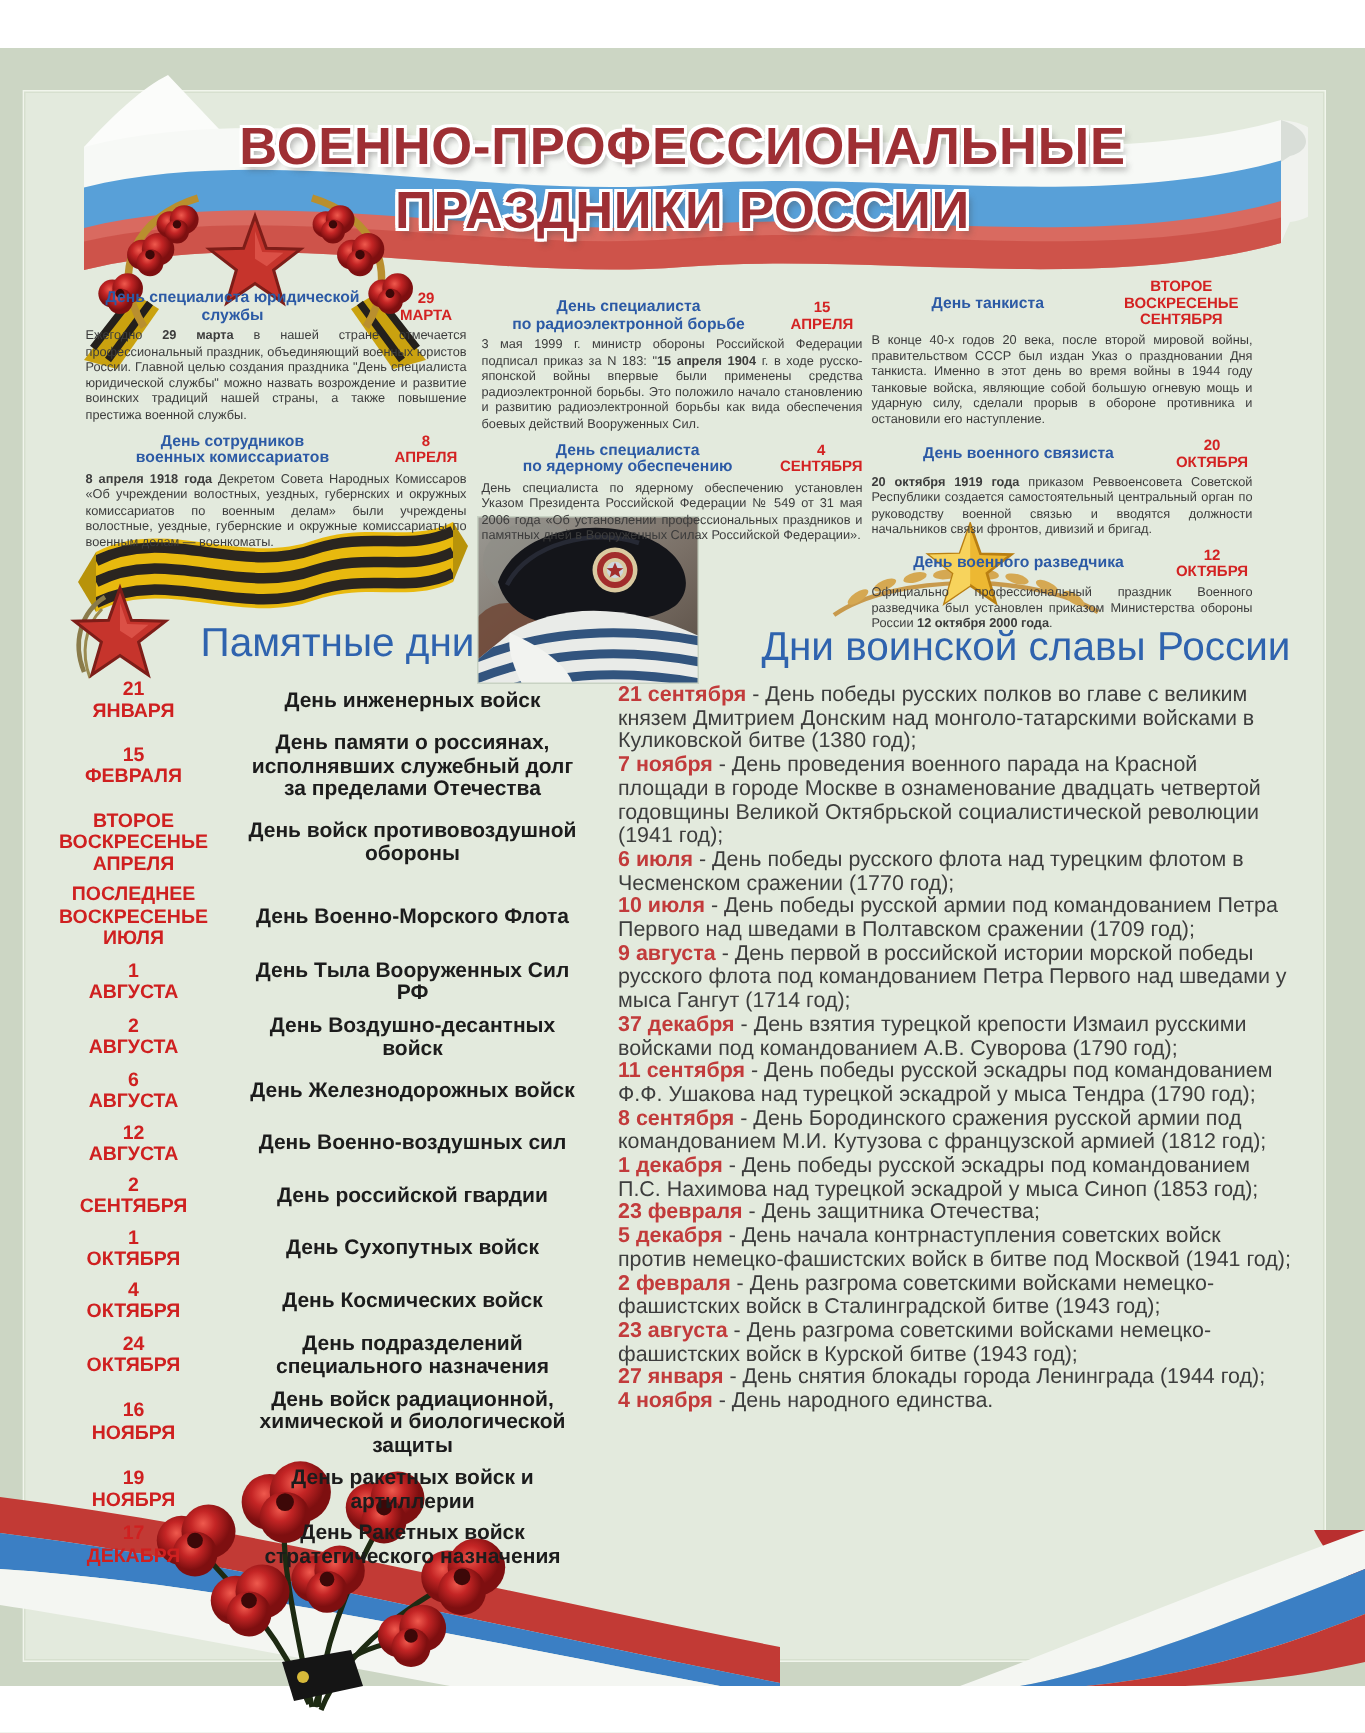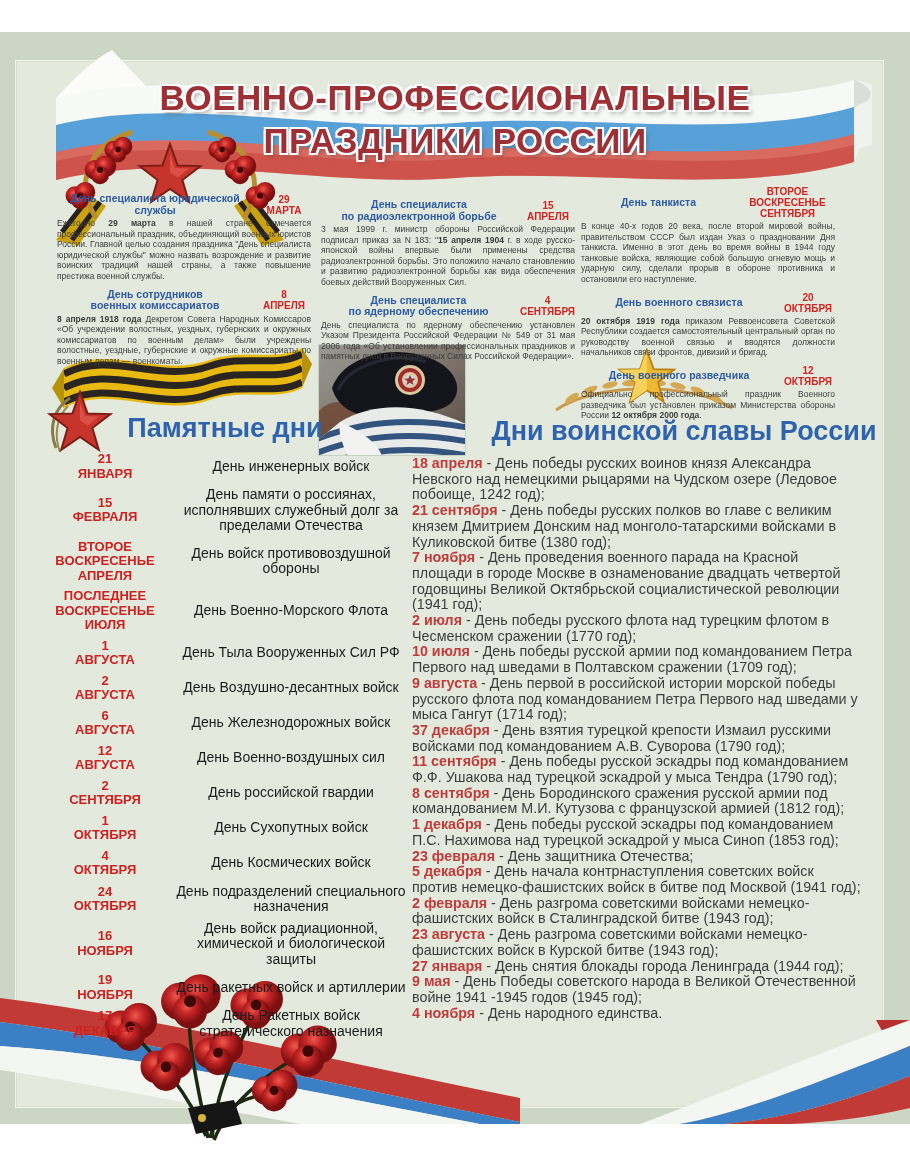--- a/index.html
+++ b/index.html
@@ -12,26 +12,26 @@
     text-shadow:-2px -2px 0 #fff,2px -2px 0 #fff,-2px 2px 0 #fff,2px 2px 0 #fff,0 -2px 0 #fff,0 2px 0 #fff,-2px 0 0 #fff,2px 0 0 #fff,3px 4px 4px rgba(70,70,70,.4);}
   .col{position:absolute;width:254px;z-index:4;}
   .col1{left:57px;top:193px;}
   .col2{left:321px;top:199px;}
   .col3{left:581px;top:186px;}
   .sec + .sec{margin-top:7px;}
   .sec-head{display:flex;align-items:center;margin-bottom:2px;}
   .sec-title{flex:1;text-align:center;color:#2c5aa5;font-weight:bold;font-size:10.5px;line-height:11.5px;white-space:pre-line;}
   .sec-date{min-width:54px;max-width:95px;margin-left:4px;text-align:center;color:#d32222;font-weight:bold;font-size:10px;line-height:11px;white-space:pre-line;}
   .sec-body{margin:2px 0 0 0;color:#3c3c3c;font-size:8.5px;line-height:10.6px;text-align:justify;}
-  .band-heading{position:absolute;font-weight:bold;color:#2f63ae;font-size:27px;text-align:center;z-index:5;}
+  .band-heading{position:absolute;font-weight:normal;color:#2f63ae;font-size:27px;text-align:center;z-index:5;}
   .mem-heading{left:118px;top:413px;width:214px;}
   .glory-heading{left:482px;top:416px;width:404px;}
-  .mem-list{position:absolute;left:44px;top:452px;width:362px;display:grid;grid-template-columns:122px 1fr;column-gap:10px;row-gap:6px;align-items:center;z-index:4;}
+  .mem-list{position:absolute;left:28px;top:452px;width:362px;display:grid;grid-template-columns:122px 1fr;column-gap:10px;row-gap:6px;align-items:center;z-index:4;}
   .mem-date{color:#cf2020;font-weight:bold;font-size:13px;line-height:14.5px;text-align:center;white-space:pre-line;}
-  .mem-name{color:#1c1c1c;font-weight:normal;font-size:14px;line-height:15.5px;text-align:center;}
+  .mem-name{color:#1c1c1c;font-weight:bold;font-size:14px;line-height:15.5px;text-align:center;}
   .glory-list{position:absolute;left:412px;top:456px;width:450px;z-index:4;}
   .glory-list p{margin:0;font-size:14.3px;line-height:15.7px;color:#3d3d3d;}
   .g-date{color:#c23b3b;font-weight:bold;}
   .photo-frame{left:318px;top:344px;z-index:3;}
   .title-flag{left:38px;top:46px;z-index:2;}
   .emblem{left:48px;top:118px;z-index:3;}
   .george{left:50px;top:338px;z-index:3;}
   .redstar2{left:46px;top:388px;z-index:4;}
   .goldstar{left:548px;top:348px;z-index:3;}
   .flag-bl{left:0px;top:990px;z-index:2;}
@@ -284,36 +284,34 @@
       <div class="mem-name">День войск радиационной, химической и биологической защиты</div>
     <div class="mem-date">19
 НОЯБРЯ</div>
       <div class="mem-name">День ракетных войск и артиллерии</div>
     <div class="mem-date">17
 ДЕКАБРЯ</div>
       <div class="mem-name">День Ракетных войск стратегического назначения</div>
   </div>
 
   <div class="glory-list">
-    <p><span class="g-date">18 апреля</span><span class="g-text"> - День победы русских воинов князя Александра Невского над немецкими рыцарями на Чудском озере (Ледовое побоище, 1242 год);</span></p>
     <p><span class="g-date">21 сентября</span><span class="g-text"> - День победы русских полков во главе с великим князем Дмитрием Донским над монголо-татарскими войсками в Куликовской битве (1380 год);</span></p>
     <p><span class="g-date">7 ноября</span><span class="g-text"> - День проведения военного парада на Красной площади в городе Москве в ознаменование двадцать четвертой годовщины Великой Октябрьской социалистической революции (1941 год);</span></p>
-    <p><span class="g-date">2 июля</span><span class="g-text"> - День победы русского флота над турецким флотом в Чесменском сражении (1770 год);</span></p>
+    <p><span class="g-date">6 июля</span><span class="g-text"> - День победы русского флота над турецким флотом в Чесменском сражении (1770 год);</span></p>
     <p><span class="g-date">10 июля</span><span class="g-text"> - День победы русской армии под командованием Петра Первого над шведами в Полтавском сражении (1709 год);</span></p>
     <p><span class="g-date">9 августа</span><span class="g-text"> - День первой в российской истории морской победы русского флота под командованием Петра Первого над шведами у мыса Гангут (1714 год);</span></p>
     <p><span class="g-date">37 декабря</span><span class="g-text"> - День взятия турецкой крепости Измаил русскими войсками под командованием А.В. Суворова (1790 год);</span></p>
     <p><span class="g-date">11 сентября</span><span class="g-text"> - День победы русской эскадры под командованием Ф.Ф. Ушакова над турецкой эскадрой у мыса Тендра (1790 год);</span></p>
     <p><span class="g-date">8 сентября</span><span class="g-text"> - День Бородинского сражения русской армии под командованием М.И. Кутузова с французской армией (1812 год);</span></p>
     <p><span class="g-date">1 декабря</span><span class="g-text"> - День победы русской эскадры под командованием П.С. Нахимова над турецкой эскадрой у мыса Синоп (1853 год);</span></p>
     <p><span class="g-date">23 февраля</span><span class="g-text"> - День защитника Отечества;</span></p>
     <p><span class="g-date">5 декабря</span><span class="g-text"> - День начала контрнаступления советских войск против немецко-фашистских войск в битве под Москвой (1941 год);</span></p>
     <p><span class="g-date">2 февраля</span><span class="g-text"> - День разгрома советскими войсками немецко-фашистских войск в Сталинградской битве (1943 год);</span></p>
     <p><span class="g-date">23 августа</span><span class="g-text"> - День разгрома советскими войсками немецко-фашистских войск в Курской битве (1943 год);</span></p>
     <p><span class="g-date">27 января</span><span class="g-text"> - День снятия блокады города Ленинграда (1944 год);</span></p>
-    <p><span class="g-date">9 мая</span><span class="g-text"> - День Победы советского народа в Великой Отечественной войне 1941 -1945 годов (1945 год);</span></p>
     <p><span class="g-date">4 ноября</span><span class="g-text"> - День народного единства.</span></p>
   </div>
 
   <svg class="flag-bl" width="520" height="134" viewBox="0 0 520 134">
     <path d="M0,8 C160,28 320,68 520,108 L520,132 C320,92 160,52 0,32 Z" fill="#c23a35"></path>
     <path d="M0,32 C160,52 320,92 520,132 L520,134 L480,134 C300,100 150,66 0,56 Z" fill="#3b7fc4"></path>
     <path d="M0,56 C150,66 300,100 480,134 L300,134 C180,112 80,92 0,80 Z" fill="#f4f6f2"></path>
   </svg>
 
   <svg class="carnations" width="300" height="185" viewBox="0 0 300 185">

